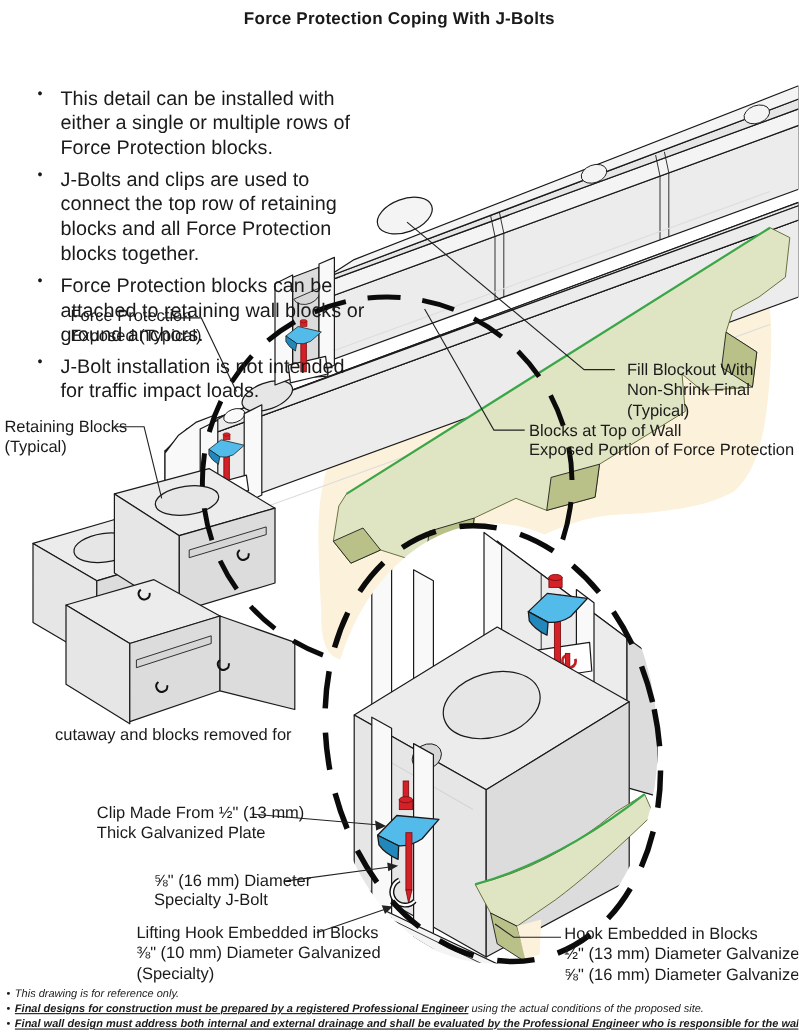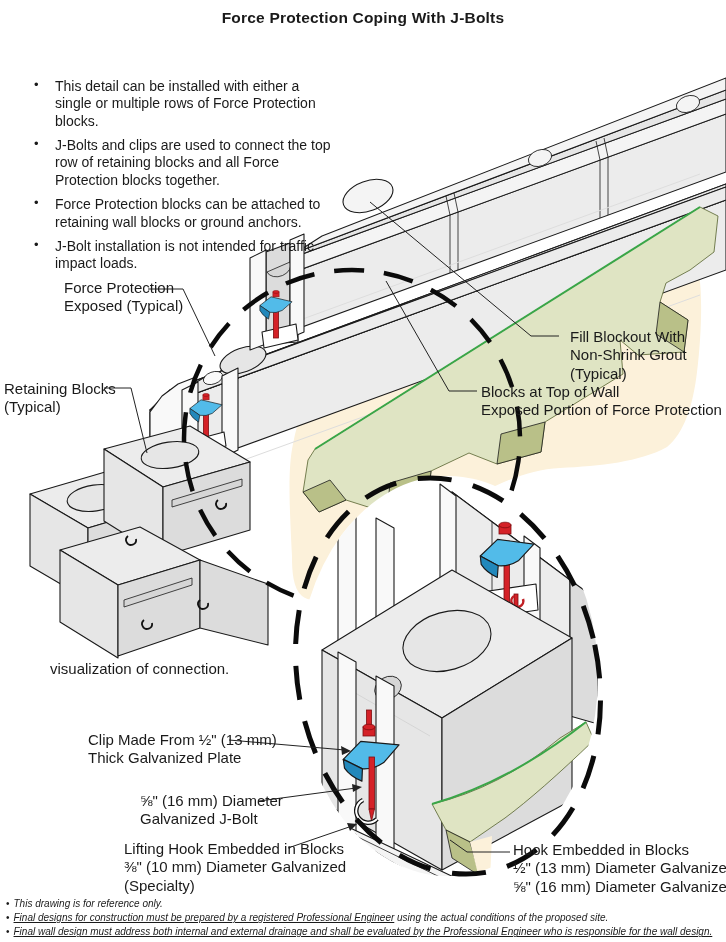--- a/index.html
+++ b/index.html
@@ -2,27 +2,27 @@
 <html><head>
 <meta charset="utf-8">
 <style>
   html,body{margin:0;padding:0;background:#fff;}
   .page{position:relative;width:726px;height:942px;background:#ffffff;overflow:hidden;
         font-family:"Liberation Sans",sans-serif;color:#1a1a1a;}
   .art{position:absolute;left:0;top:0;width:726px;height:942px;}
   .title{position:absolute;left:0;top:9px;width:726px;text-align:center;
          font-size:15.5px;font-weight:bold;letter-spacing:.2px;}
   .bullets{position:absolute;left:30px;top:78px;width:308px;margin:0;padding:0;list-style:none;}
-  .bullets li{position:relative;padding-left:25px;margin-bottom:7px;font-size:14px;line-height:1.24;}
+  .bullets li{position:relative;padding-left:25px;margin-bottom:7px;font-size:18px;line-height:1.24;}
   .bullets li:before{content:"\2022";position:absolute;left:4px;top:-1px;font-size:13px;}
   .lbl{position:absolute;font-size:15px;line-height:1.23;white-space:nowrap;}
   .footer{position:absolute;left:6px;top:897px;width:720px;font-size:10px;font-style:italic;line-height:1.42;}
   .foot-line{white-space:nowrap;}
   .fb{font-style:normal;margin-right:4px;}
-  .bU{font-weight:normal;text-decoration:underline;}
+  .bU{font-weight:bold;text-decoration:underline;}
   
   .ol{stroke:#1a1a1a;stroke-width:1.1;stroke-linejoin:round;}
   .thin{stroke:#1a1a1a;stroke-width:.8;}
   .blk{fill:#ececec;}
   .blkA{fill:#f4f4f4;}
   .blkB{fill:#e6e6e6;}
   .blkC{fill:#dcdcdc;}
   .blkD{fill:#d6d6d6;}
   .cap{fill:#f9f9f9;}
   .wht{fill:#ffffff;}
@@ -262,41 +262,41 @@
   <div>Exposed (Typical)</div>
 </div>
 
 <div class="lbl" style="left:4px;top:380px">
   <div>Retaining Blocks</div>
   <div>(Typical)</div>
 </div>
 
 <div class="lbl" style="left:570px;top:328px">
   <div>Fill Blockout With</div>
-  <div>Non-Shrink Grout</div>
+  <div>Non-Shrink Final</div>
   <div>(Typical)</div>
 </div>
 
 <div class="lbl" style="left:481px;top:383px">
   <div>Blocks at Top of Wall</div>
   <div>Exposed Portion of Force Protection</div>
 </div>
 
 <div class="lbl" style="left:50px;top:660px">
-  <div>visualization of connection.</div>
+  <div>cutaway and blocks removed for</div>
 </div>
 
 <div class="lbl" style="left:88px;top:731px">
   <div>Clip Made From ½" (13 mm)</div>
   <div>Thick Galvanized Plate</div>
 </div>
 
 <div class="lbl" style="left:140px;top:792px">
   <div>⅝" (16 mm) Diameter</div>
-  <div>Galvanized J-Bolt</div>
+  <div>Specialty J-Bolt</div>
 </div>
 
 <div class="lbl" style="left:124px;top:840px">
   <div>Lifting Hook Embedded in Blocks</div>
   <div>⅜" (10 mm) Diameter Galvanized</div>
   <div>(Specialty)</div>
 </div>
 
 <div class="lbl" style="left:513px;top:841px">
   <div>Hook Embedded in Blocks</div>

